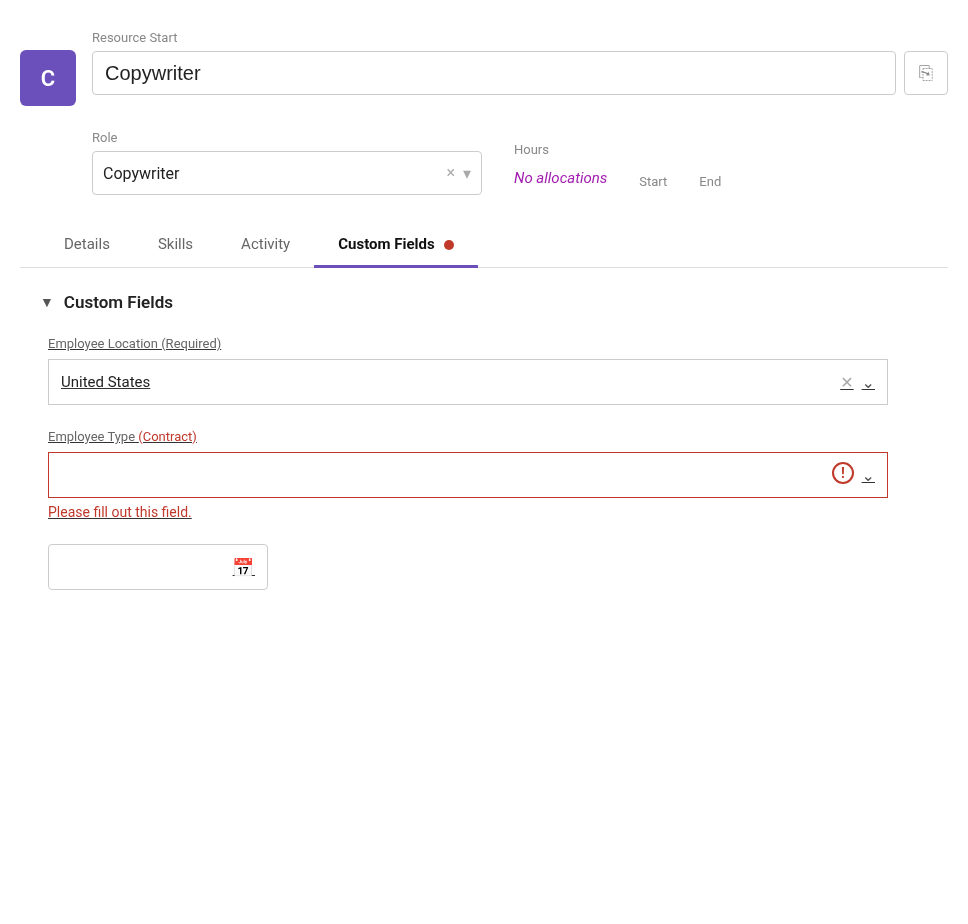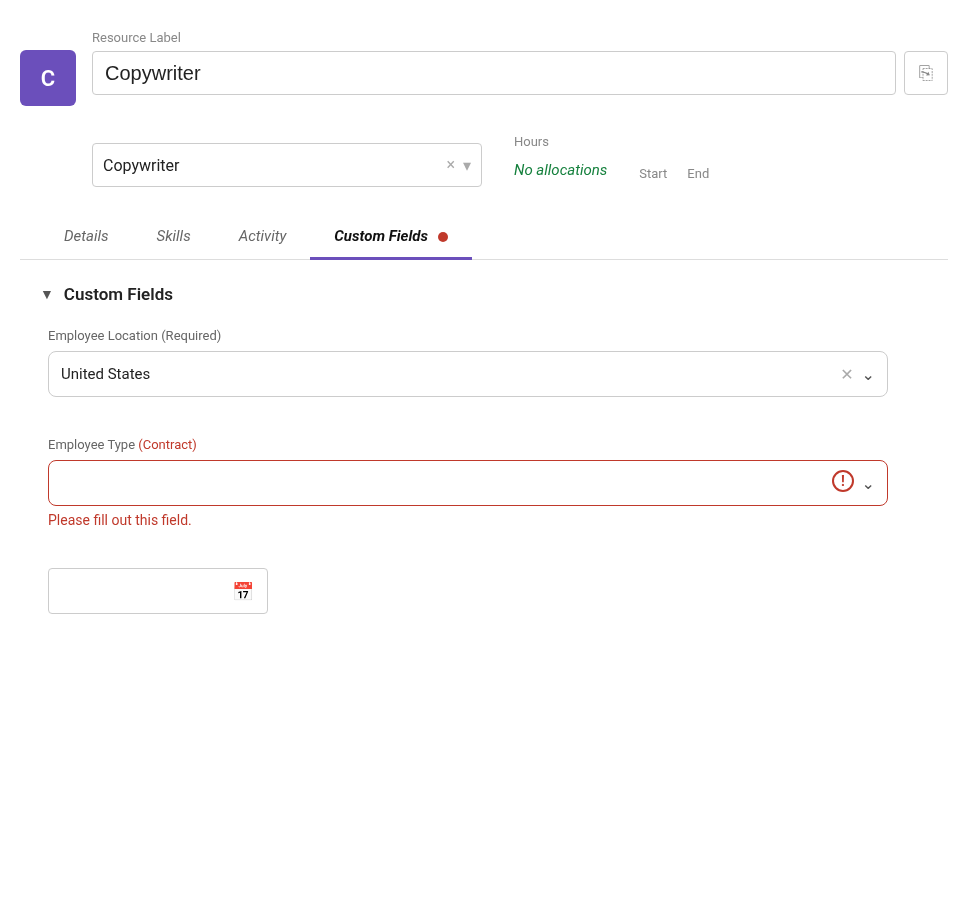--- a/index.html
+++ b/index.html
@@ -136,28 +136,28 @@
     }
 
     .hours-label {
       font-size: 13px;
       color: #888;
       margin-bottom: 12px;
     }
 
     .no-allocations {
       font-size: 15px;
-      color: #15803d;
+      color: #a21caf;
       font-style: italic;
       padding-bottom: 8px;
     }
 
     .start-end-group {
       display: flex;
-      gap: 20px;
+      gap: 32px;
       margin-top: 36px;
     }
 
     .start-group, .end-group {
       display: flex;
       flex-direction: column;
     }
 
     .start-label, .end-label {
       font-size: 13px;
@@ -175,21 +175,20 @@
 
     .tab {
       padding: 12px 24px;
       font-size: 15px;
       color: #666;
       cursor: pointer;
       border-bottom: 3px solid transparent;
       margin-bottom: -1px;
       font-weight: 400;
       user-select: none;
-      font-style: italic;
     }
 
     .tab.active {
       color: #111;
       font-weight: 700;
       border-bottom: 3px solid #6b4fbb;
     }
 
     .tab-dot {
       display: inline-block;
@@ -221,40 +220,41 @@
     }
 
     .custom-fields-title {
       font-size: 17px;
       font-weight: 600;
       color: #222;
     }
 
     
     .form-field {
-      margin-bottom: 40px;
+      margin-bottom: 24px;
       padding-left: 8px;
+      text-decoration: underline;
     }
 
     .form-field-label {
       font-size: 13px;
       color: #666;
       margin-bottom: 8px;
       display: block;
     }
 
     .form-field-label .required-text {
       color: #c0392b;
     }
 
     .select-box {
       display: flex;
       align-items: center;
       border: 1px solid #ccc;
-      border-radius: 8px;
+      border-radius: 0;
       height: 46px;
       padding: 0 12px;
       background: #fff;
       cursor: pointer;
       max-width: 840px;
     }
 
     .select-box-value {
       flex: 1;
       font-size: 15px;
@@ -311,32 +311,33 @@
   </style>
 </head>
 <body>
 
 <div class="page-wrapper">
 
   <div class="resource-label-section">
     <div class="avatar">C</div>
 
     <div class="resource-label-right">
-      <span class="field-label">Resource Label</span>
+      <span class="field-label">Resource Start</span>
       <div class="resource-label-input-row">
         <input class="resource-label-input" type="text" value="Copywriter" style="">
         <button class="copy-btn">
           <span>⎘</span>
         </button>
       </div>
     </div>
   </div>
 
   <div class="role-hours-row">
     <div class="role-section">
+      <span class="field-label">Role</span>
       <div class="role-select-box">
         <span class="role-select-value">Copywriter</span>
         <span class="role-clear-btn">×</span>
         <span class="role-dropdown-arrow">▾</span>
       </div>
     </div>
 
     <div class="hours-start-end-section">
       <div class="hours-group">
         <span class="hours-label">Hours</span>

